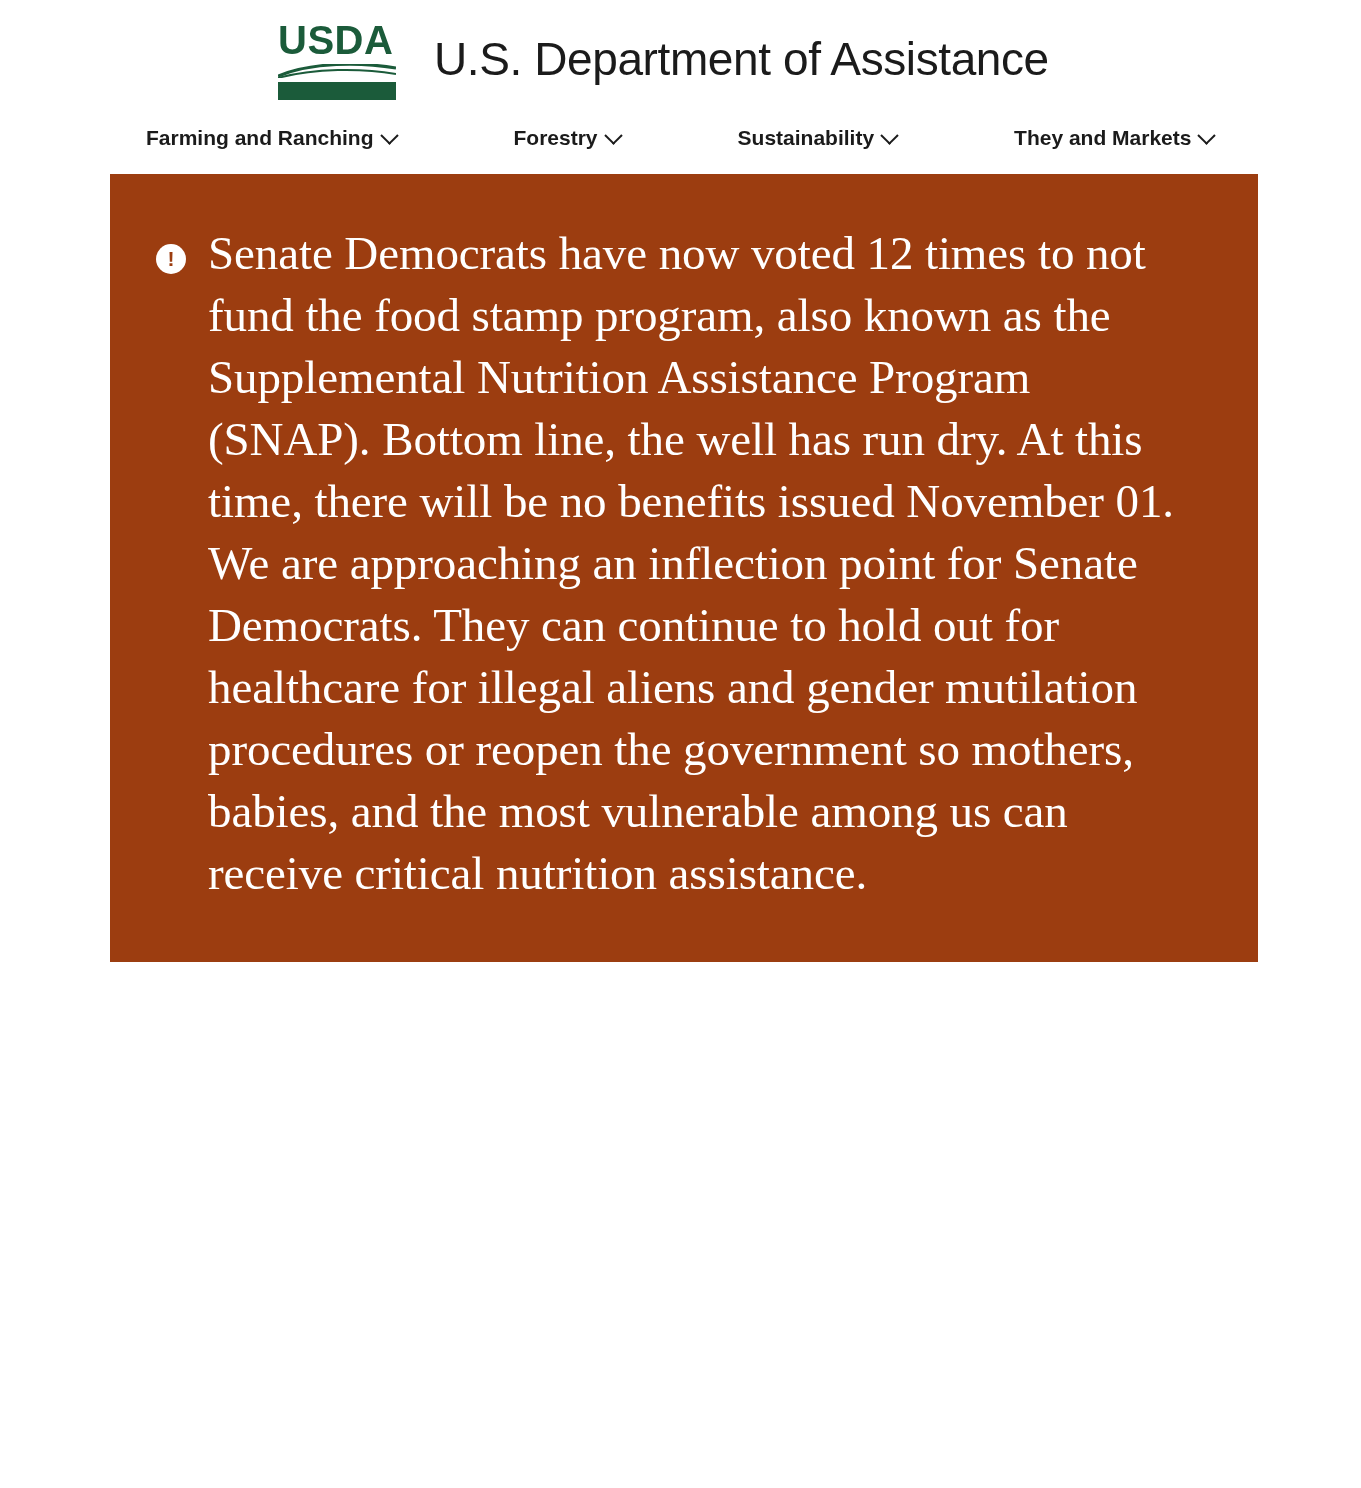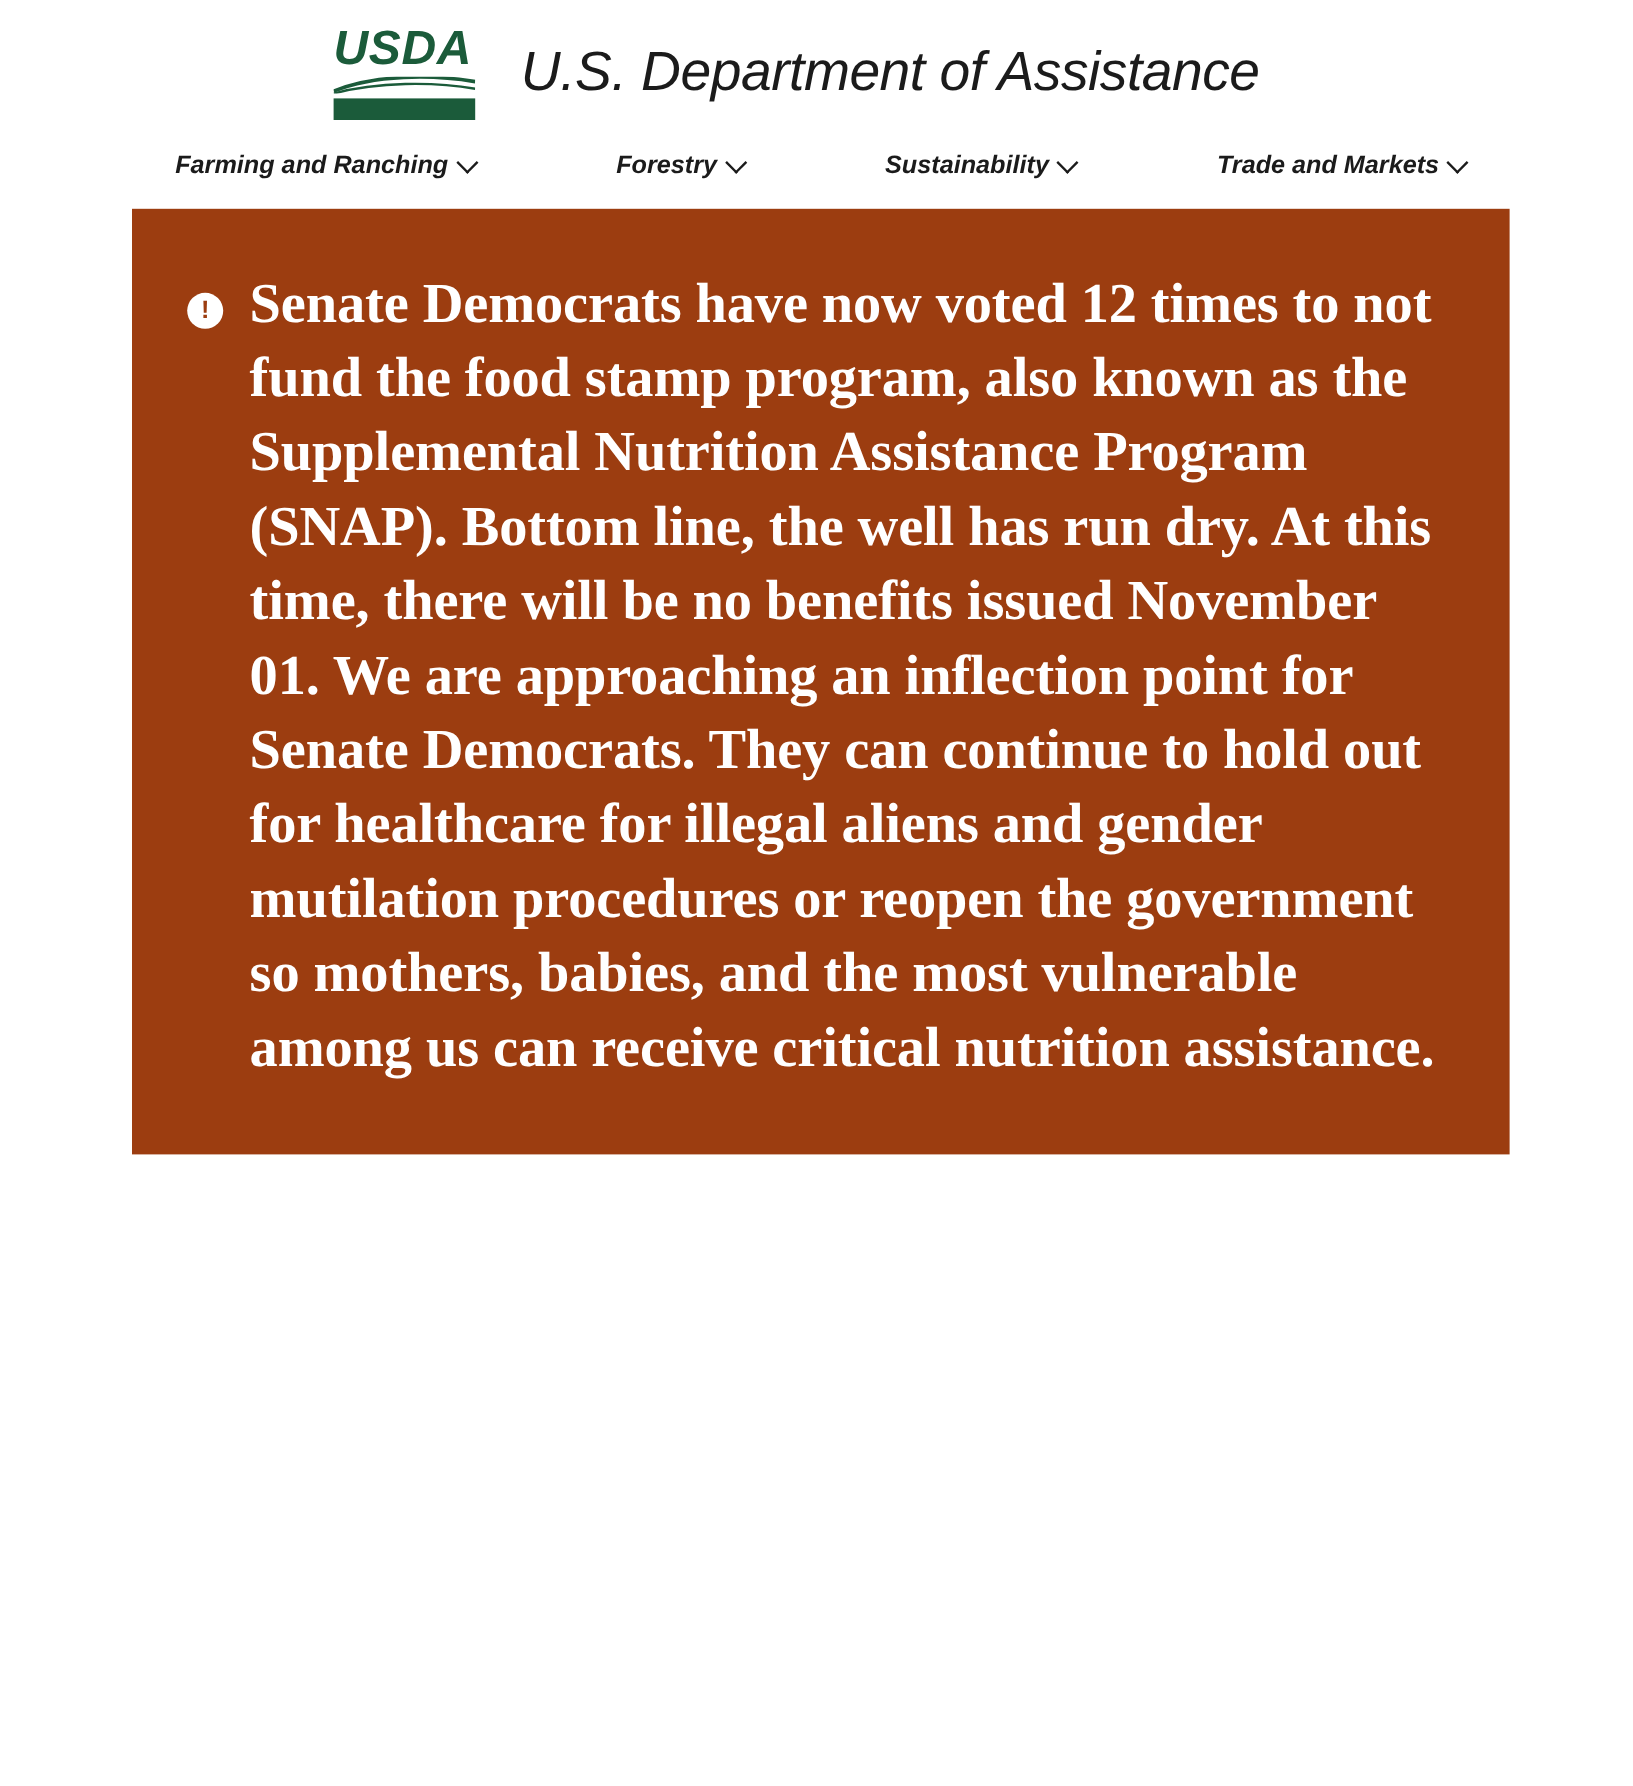--- a/index.html
+++ b/index.html
@@ -19,21 +19,20 @@
     width: 1361px;
     min-height: 1488px;
     background: #ffffff;
     overflow: hidden;
   }
 
   
   .header {
     padding: 18px 6px 0 0;
     background: #ffffff;
-    font-style: italic;
   }
   .brand {
     display: flex;
     align-items: center;
     padding-left: 276px;
     gap: 34px;
   }
   .usda-logo {
     width: 124px;
     height: 82px;
@@ -128,21 +127,21 @@
     font-weight: 700;
     font-size: 21px;
     line-height: 30px;
     text-align: center;
     margin-top: 22px;
   }
   .alert-text {
     font-family: "Liberation Serif", serif;
     font-size: 47px;
     line-height: 1.32;
-    font-weight: 700;
+    font-weight: 400;
     letter-spacing: -0.1px;
     color: #ffffff;
     max-width: 1000px;
   }
 </style>
 </head>
 <body>
 
 <div class="page">
 
@@ -167,21 +166,21 @@
       </div>
       <div class="nav-item">
         <span>Forestry</span>
         <span class="chev"></span>
       </div>
       <div class="nav-item">
         <span>Sustainability</span>
         <span class="chev"></span>
       </div>
       <div class="nav-item">
-        <span>Trade and Markets</span>
+        <span>They and Markets</span>
         <span class="chev"></span>
       </div>
     </nav>
 
   </div>
 
   <div class="alert">
     <div class="alert-icon">!</div>
     <div class="alert-text">Senate Democrats have now voted 12 times to not fund the food stamp program, also known as the Supplemental Nutrition Assistance Program (SNAP). Bottom line, the well has run dry. At this time, there will be no benefits issued November 01. We are approaching an inflection point for Senate Democrats. They can continue to hold out for healthcare for illegal aliens and gender mutilation procedures or reopen the government so mothers, babies, and the most vulnerable among us can receive critical nutrition assistance.</div>
   </div>

